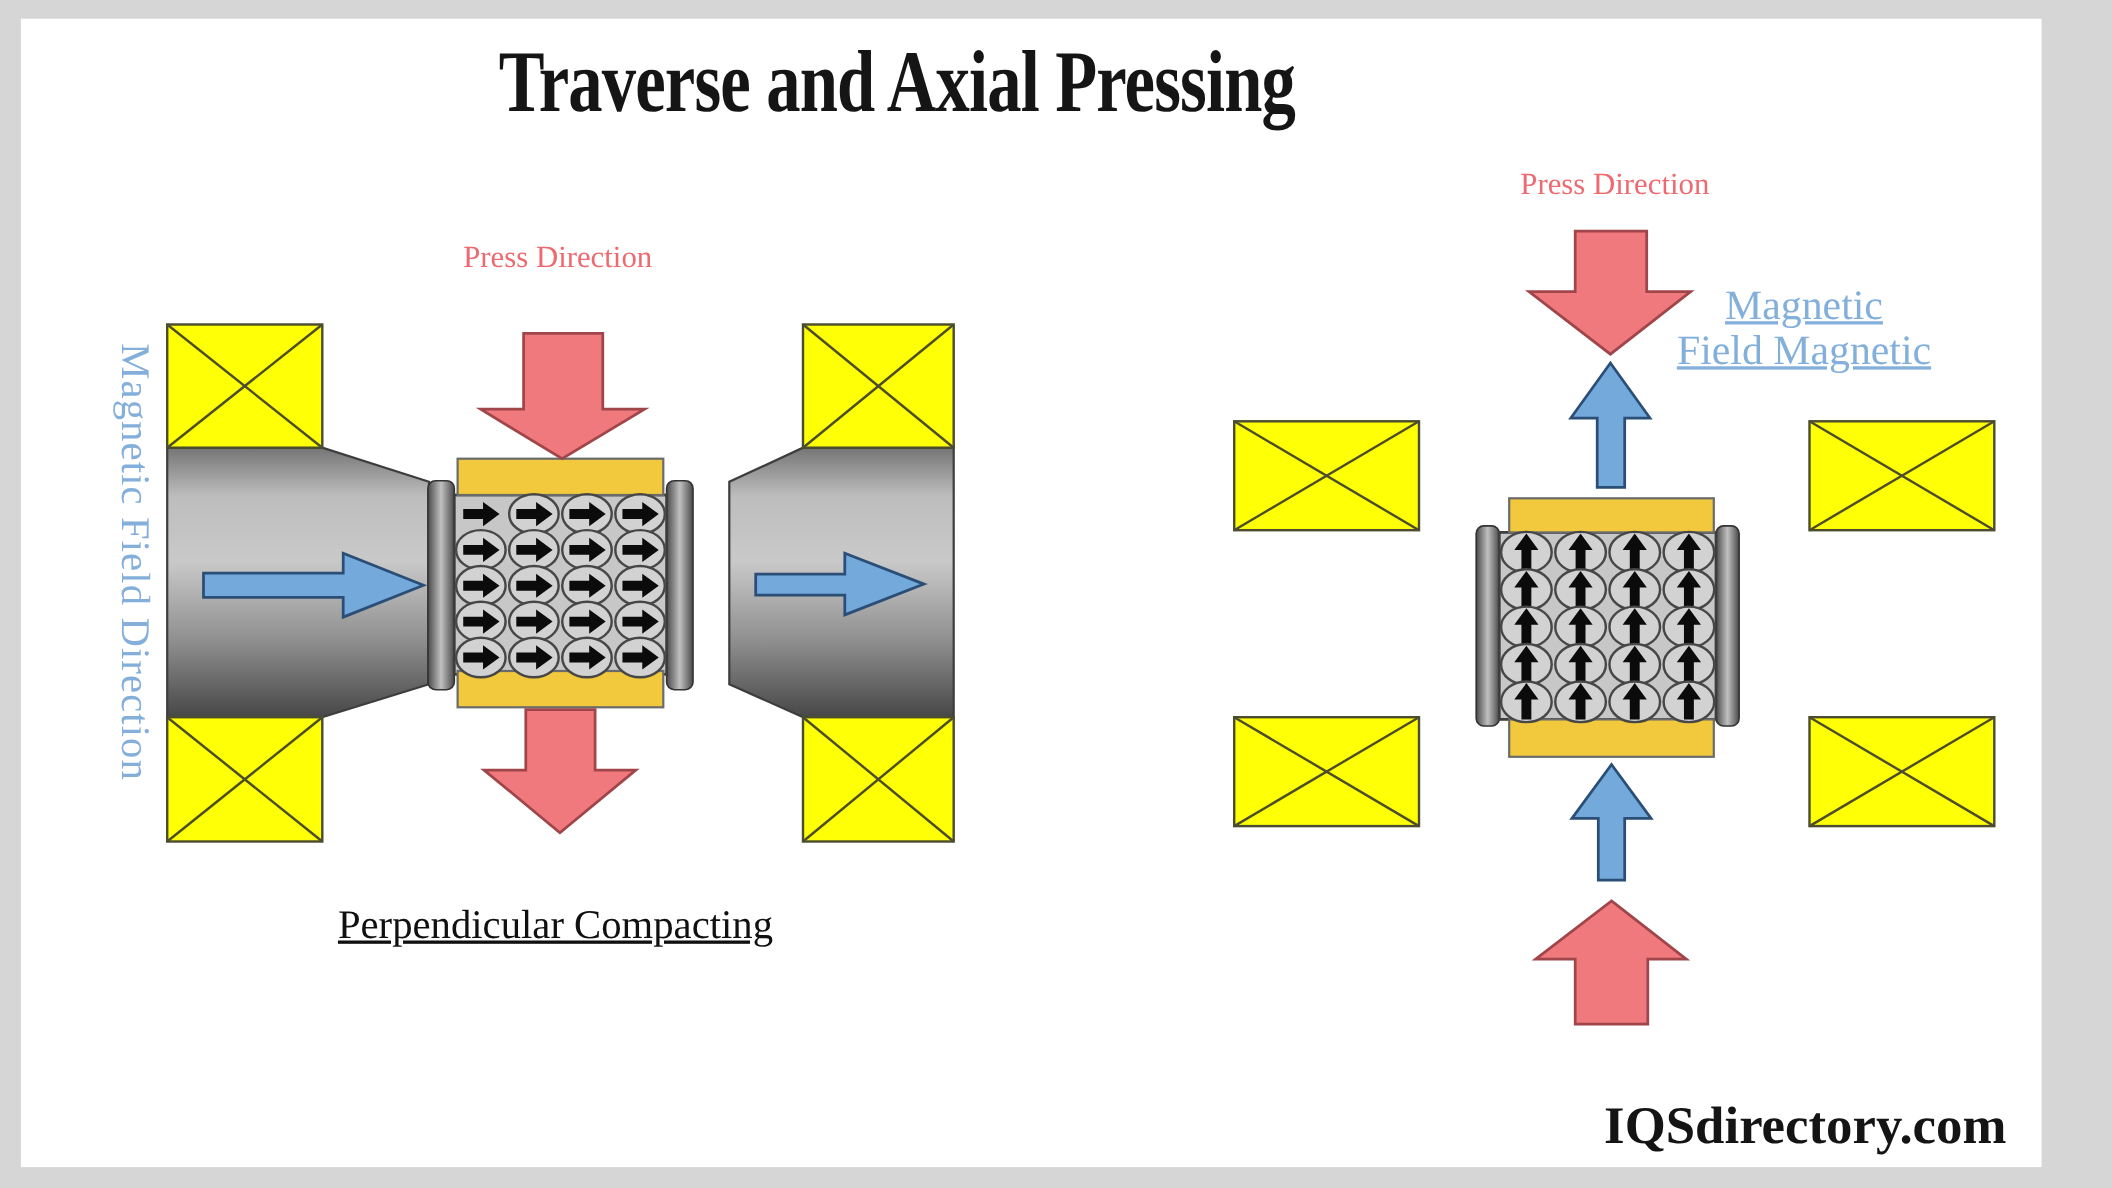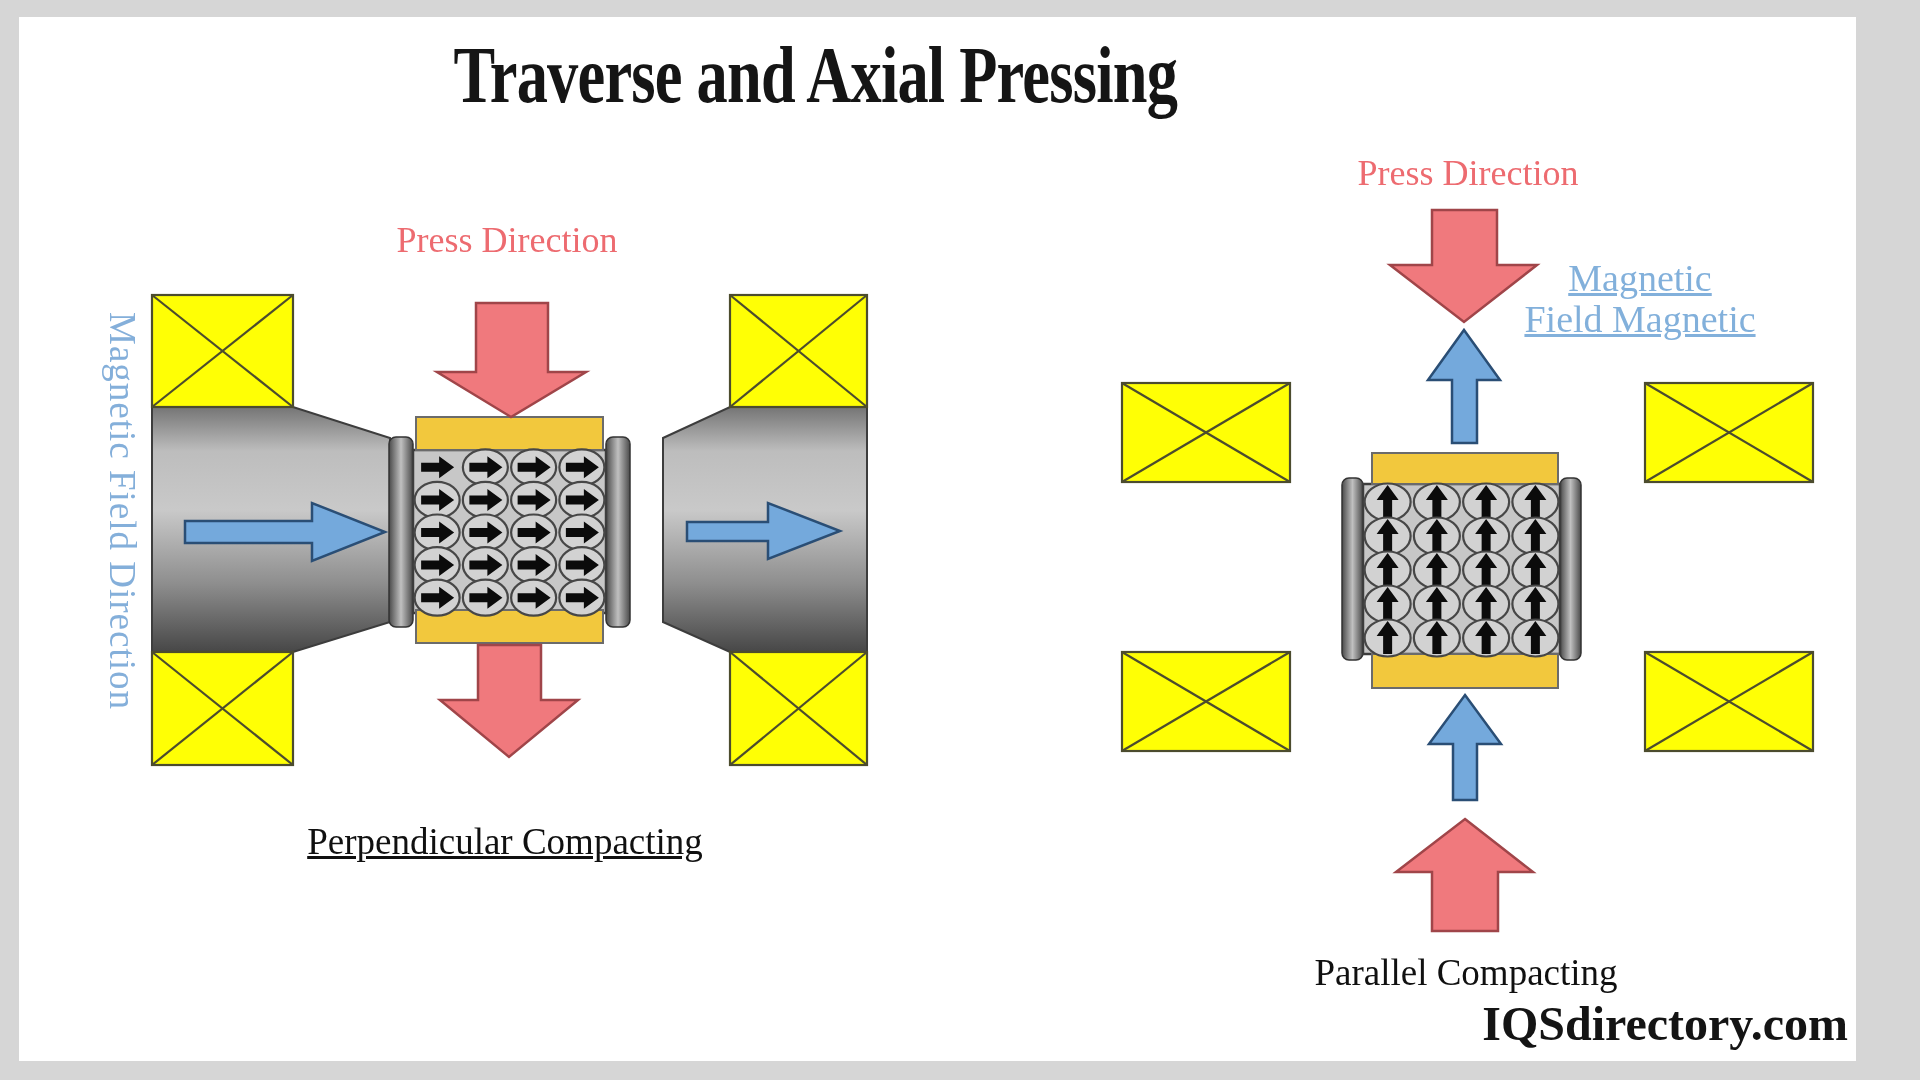--- a/index.html
+++ b/index.html
@@ -3,31 +3,31 @@
 <meta charset="utf-8">
 <style>
   html,body{margin:0;padding:0;background:#d6d6d6;}
   .canvas{position:relative;width:1856px;height:1080px;background:#d6d6d6;overflow:hidden;
           font-family:"Liberation Serif","DejaVu Serif",serif;}
   .sheet{position:absolute;left:19px;top:17px;width:1882px;height:1044px;background:#ffffff;}
   .art{position:absolute;left:0;top:0;width:1920px;height:1080px;}
   .txt{position:absolute;white-space:nowrap;}
   .title{left:360px;top:30px;width:850px;text-align:center;font-size:80px;font-weight:600;
          color:#151515;transform:scaleX(.78);transform-origin:50% 50%;letter-spacing:-1px;}
-  .press-label{font-size:36px;color:#ED6B70;}
+  .press-label{font-size:28px;color:#ED6B70;}
   .press-left{left:307px;top:219px;width:400px;text-align:center;}
   .press-right{left:1268px;top:152px;width:400px;text-align:center;}
   .field-vertical{left:101px;top:312px;height:460px;writing-mode:vertical-rl;
                   font-size:37px;color:#84AFDA;letter-spacing:1px;}
   .field-right{left:1490px;top:258px;width:300px;text-align:center;font-size:38px;
                color:#82B0DB;line-height:41px;text-decoration:underline;}
   .caption{font-size:37px;color:#101010;}
   .caption-left{left:255px;top:820px;width:500px;text-align:center;text-decoration:underline;}
   .caption-right{left:1216px;top:951px;width:500px;text-align:center;}
-  .watermark{right:8px;top:996px;font-size:48px;font-weight:600;color:#141414;}
+  .watermark{right:32px;top:996px;font-size:48px;font-weight:600;color:#141414;}
 </style>
 </head>
 <body>
 
 <div class="canvas">
   <div class="sheet"></div>
 
   <svg class="art" viewBox="0 0 1920 1080">
     <defs>
       <linearGradient id="poleGrad" x1="0" y1="0" x2="0" y2="1">
@@ -200,16 +200,15 @@
 
   <div class="txt press-label press-left">Press Direction</div>
   <div class="txt field-vertical">Magnetic Field Direction</div>
   <div class="txt caption caption-left">Perpendicular Compacting</div>
 
   <div class="txt press-label press-right">Press Direction</div>
   <div class="txt field-right">
     <div>Magnetic</div>
     <div>Field Magnetic</div>
   </div>
-  <div class="txt caption caption-right">Parallel Compacting</div>
 
   <div class="txt watermark" style="position:absolute;">IQSdirectory.com</div>
 </div>
 
 </body></html>

